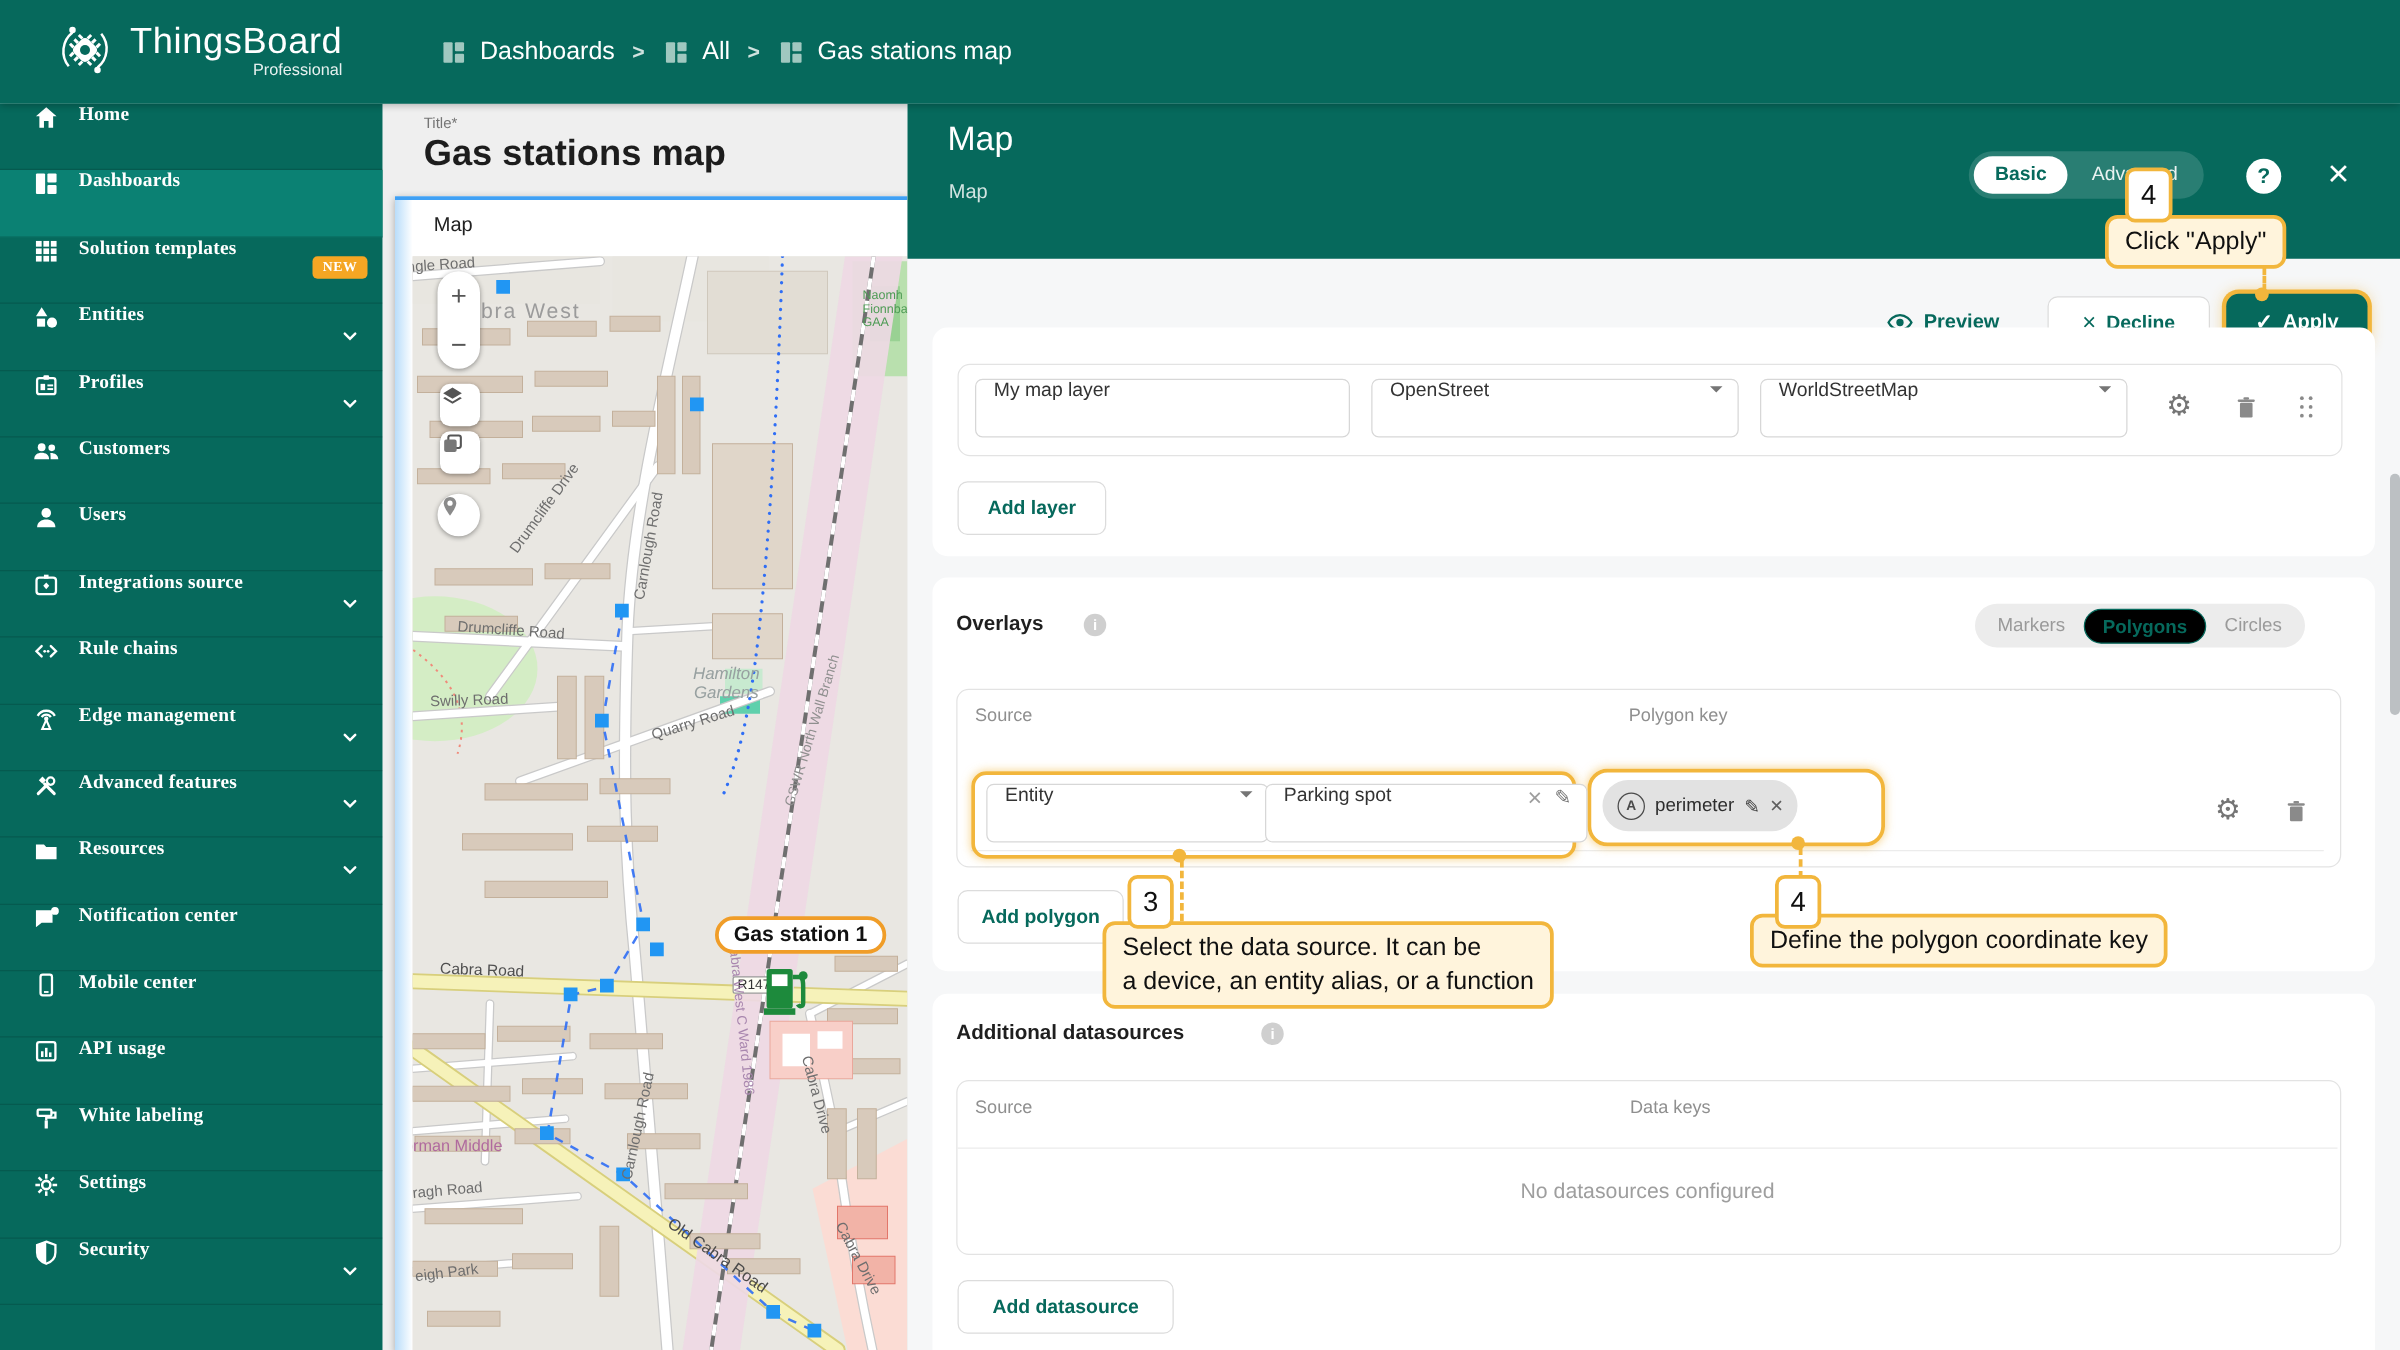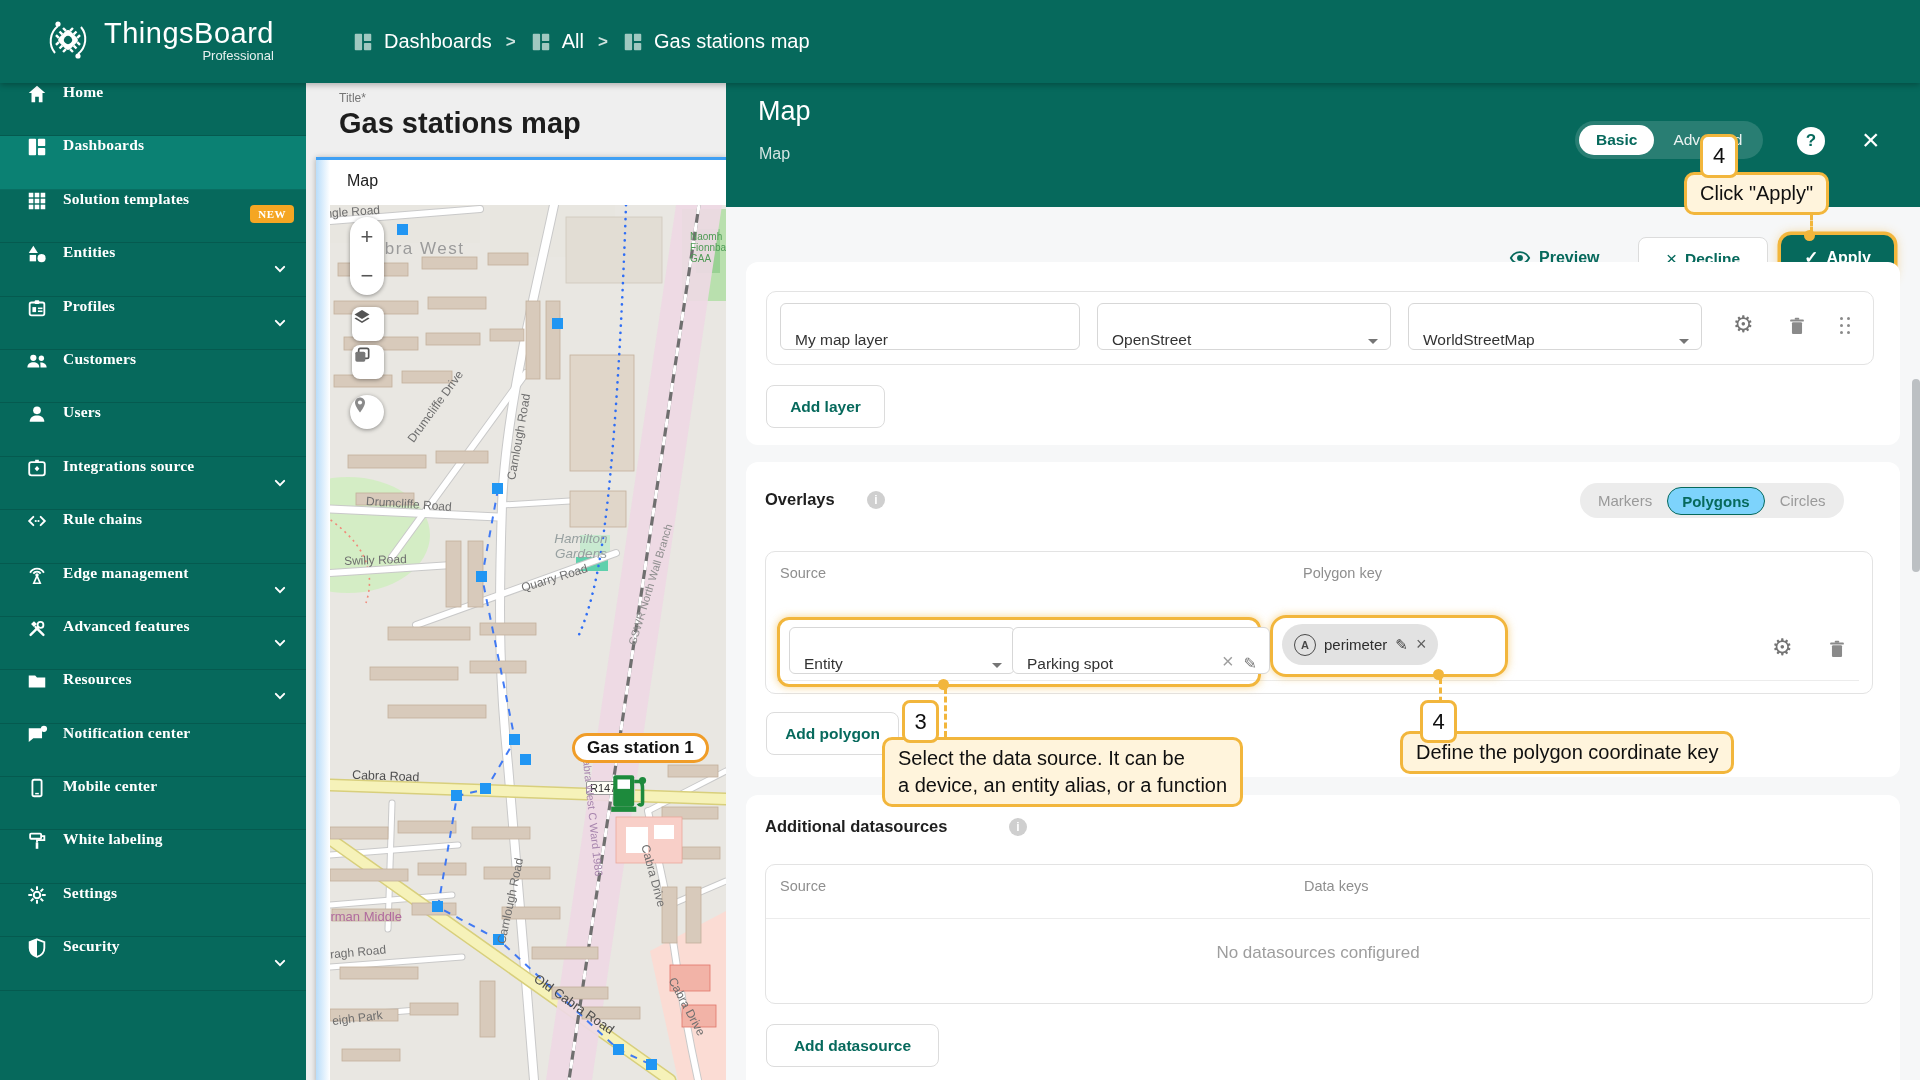--- a/index.html
+++ b/index.html
@@ -71,32 +71,32 @@
   .card{position:absolute;background:#fff;border-radius:12px;}
   .btn-outline{position:absolute;background:#fff;border:1px solid #dcdcdc;border-radius:8px;
                color:var(--teal-text);font-weight:700;font-size:15.5px;display:flex;align-items:center;
                justify-content:center;gap:8px;cursor:pointer;}
   .btn-apply{position:absolute;background:var(--teal);border-radius:10px;color:#fff;font-weight:700;
              font-size:16px;display:flex;align-items:center;justify-content:center;gap:8px;cursor:pointer;
              box-shadow:0 0 0 3.5px var(--gold),0 0 12px rgba(242,182,60,.85);}
   .link-btn{position:absolute;display:flex;align-items:center;gap:8px;color:var(--teal-text);
             font-weight:700;font-size:16px;cursor:pointer;}
   .fieldbox{position:absolute;background:#fff;border:1px solid #d7d7d7;border-radius:6px;
-            display:flex;align-items:flex-end;padding:0 12px 0 14px;font-size:15.5px;color:#333;cursor:pointer;}
+            display:flex;align-items:flex-start;padding:0 12px 0 14px;font-size:15.5px;color:#333;cursor:pointer;}
   .caret{width:0;height:0;border:5px solid transparent;border-top-color:#757575;margin-top:5px;margin-left:auto;}
   .ghead{position:absolute;font-size:16.5px;font-weight:700;color:#1f1f1f;}
   .info-i{position:absolute;width:18px;height:18px;border-radius:50%;background:#cfcfcf;color:#fff;
           font-size:12px;font-weight:700;display:flex;align-items:center;justify-content:center;font-style:normal;}
   .col-h{position:absolute;font-size:14.5px;color:#8f8f8f;}
   .tablebox{position:absolute;background:#fff;border:1px solid #e3e3e3;border-radius:10px;}
   .gray-ic{position:absolute;color:#757575;cursor:pointer;}
   .gear-glyph{font-size:23px;line-height:24px;}
   .seg{position:absolute;background:#ececec;border-radius:20px;display:flex;align-items:flex-end;padding:3px;}
   .seg .opt{font-size:15px;color:#9a9a9a;padding:6px 15px;border-radius:17px;cursor:pointer;}
-  .seg .opt.sel{background:#7dd3fc;border:1.5px solid var(--teal-text);color:var(--teal-text);font-weight:700;padding:4.5px 14px;}
+  .seg .opt.sel{background:#000000;border:1.5px solid var(--teal-text);color:var(--teal-text);font-weight:700;padding:4.5px 14px;}
   .hl-outline{position:absolute;border:3px solid var(--gold);border-radius:12px;
               box-shadow:0 0 8px rgba(242,182,60,.6);z-index:6;}
   .chip{position:absolute;background:#e2e2e2;border-radius:21px;display:flex;align-items:center;
         gap:8px;padding:0 12px;font-size:15px;color:#2d2d2d;cursor:pointer;}
   .chip .typeA{width:20px;height:20px;border-radius:50%;border:1.6px solid #4a4a4a;font-size:11px;font-weight:700;
                display:flex;align-items:center;justify-content:center;color:#4a4a4a;}
   .drag6{width:14px;height:20px;position:relative;}
   .drag6 i{position:absolute;width:3.4px;height:3.4px;border-radius:50%;background:#8a8a8a;}
   .scroll-thumb{position:absolute;width:8px;border-radius:4px;background:#bcc0c3;}
   .empty-txt{position:absolute;text-align:center;font-size:17px;color:#9e9e9e;}
@@ -402,20 +402,26 @@
       <svg class="mi" width="22" height="22" fill="#fff">
         <use href="#i-notif"></use>
       </svg>
       <span class="lbl">Notification center</span>
     </div>
   <div class="side-item">
       <svg class="mi" width="22" height="22" fill="#fff" color="#fff">
         <use href="#i-phone"></use>
       </svg>
       <span class="lbl">Mobile center</span>
+    </div>
+  <div class="side-item">
+      <svg class="mi" width="22" height="22" fill="#fff" color="#fff">
+        <use href="#i-api"></use>
+      </svg>
+      <span class="lbl">API usage</span>
     </div>
   <div class="side-item">
       <svg class="mi" width="22" height="22" fill="#fff" color="#fff">
         <use href="#i-roller"></use>
       </svg>
       <span class="lbl">White labeling</span>
     </div>
   <div class="side-item">
       <svg class="mi" width="22" height="22" fill="#fff" color="#fff">
         <use href="#i-gearS"></use>

